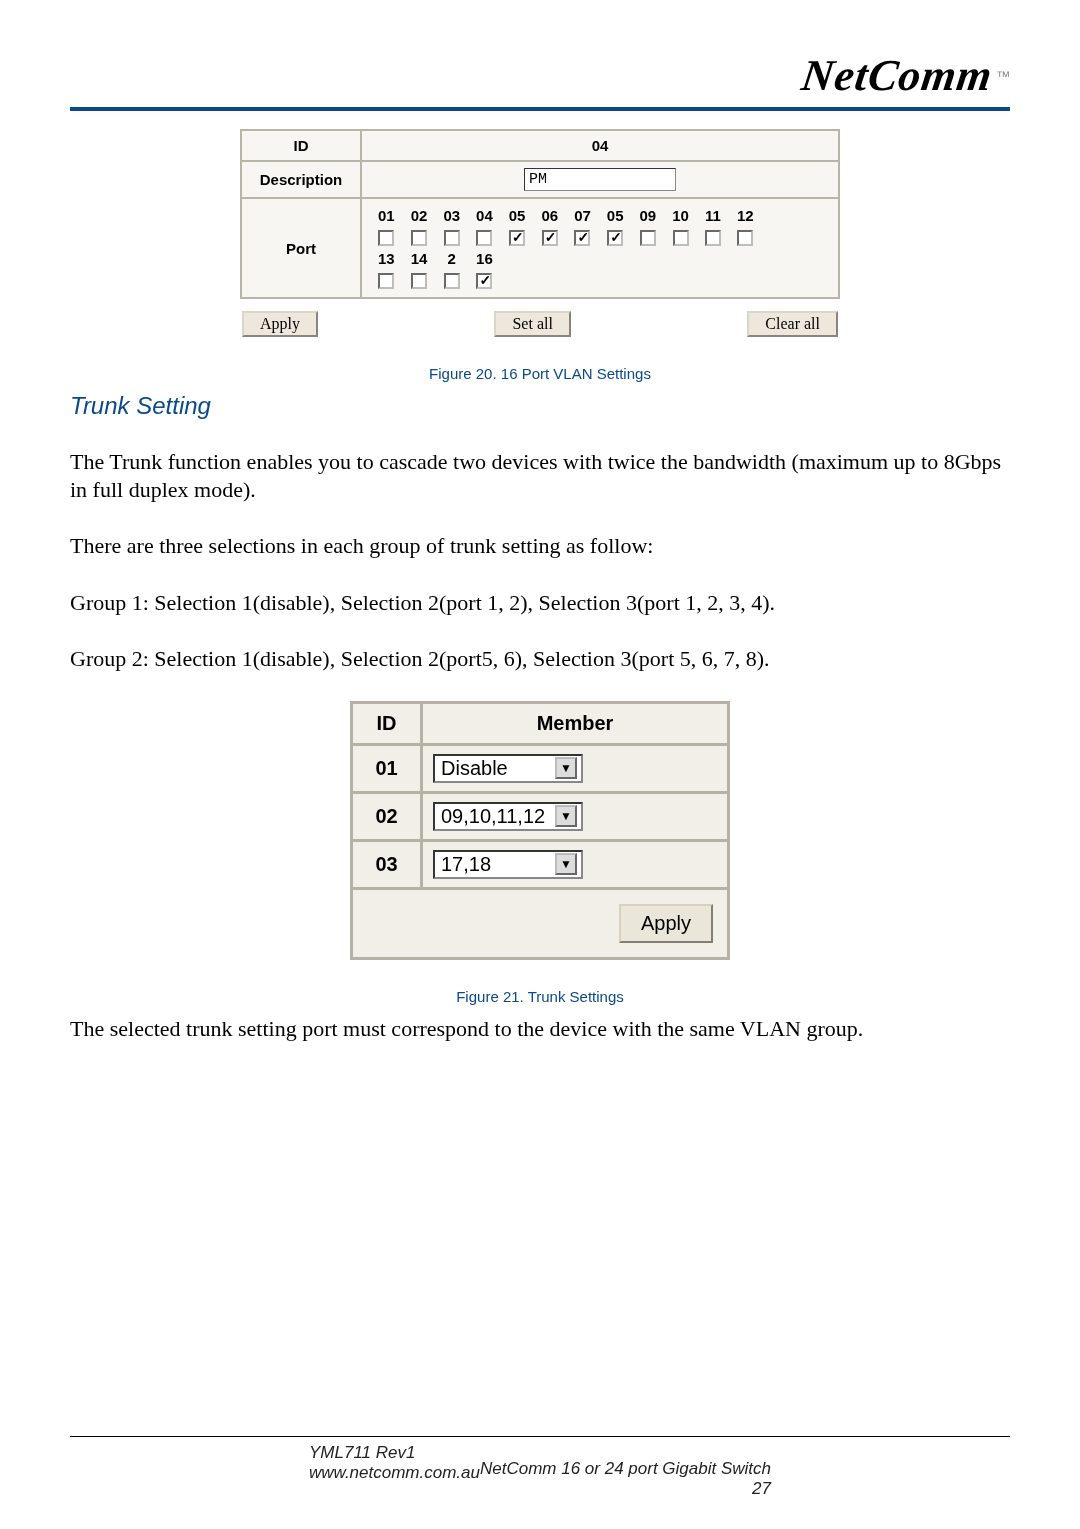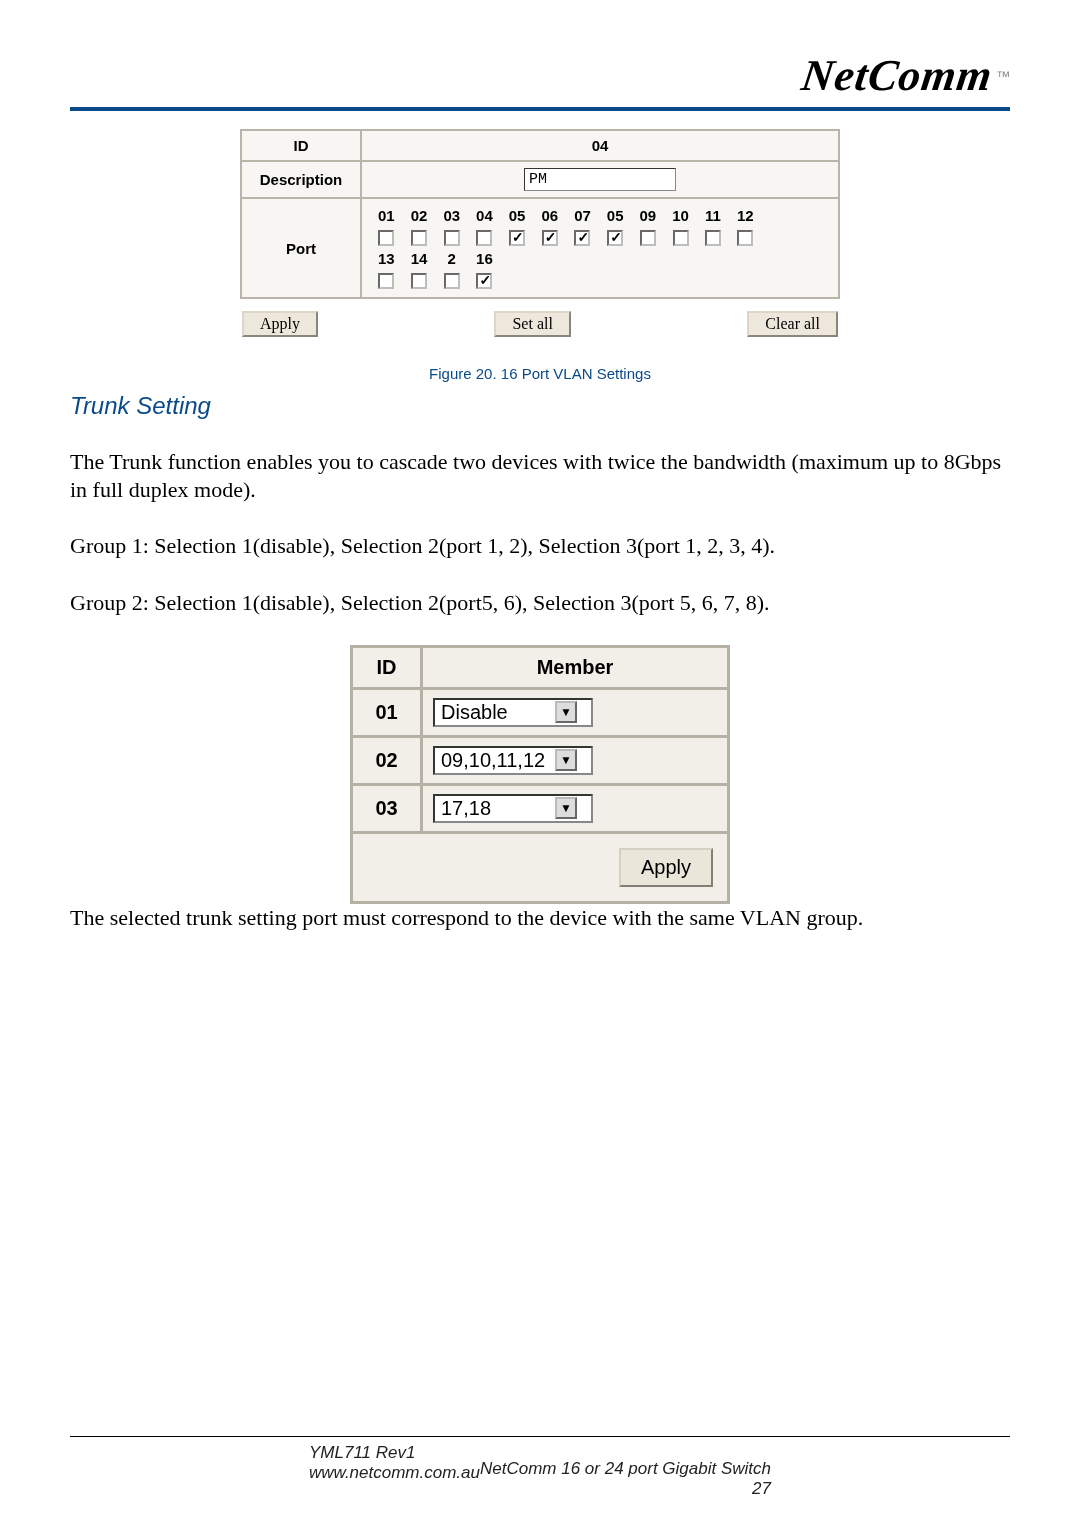--- a/index.html
+++ b/index.html
@@ -116,21 +116,21 @@
   }
   .trunk-table th, .trunk-table td {
     border: 3px solid #b5b1a5; padding: 8px 10px;
   }
   .trunk-table th { font-weight: 700; text-align: center; }
   .trunk-table td.idcol { font-weight: 700; text-align: center; width: 70px; }
   .combo {
     display: inline-flex; align-items: center;
     border: 2px inset #888; background: #fff;
     font-size: 20px; font-family: Arial, sans-serif;
-    padding: 1px 14px 1px 6px;
+    padding: 1px 4px 1px 6px;
   }
   .combo .arrow {
     width: 22px; height: 22px; margin-left: 4px;
     border: 2px outset #bbb; background: #ddd;
     display: inline-flex; align-items: center;
     justify-content: center; font-size: 12px;
   }
   .trunk-apply-row td {
     border: 3px solid #b5b1a5; text-align: right;
     padding: 14px 14px;
@@ -252,20 +252,21 @@
       <button class="old-btn">Set all</button>
       <button class="old-btn">Clear all</button>
     </div>
   </div>
 
   <div class="caption">Figure 20. 16 Port VLAN Settings</div>
 
   <div class="section-title">Trunk Setting</div>
 
   <p class="body">The Trunk function enables you to cascade two devices with twice the bandwidth (maximum up to 8Gbps in full duplex mode).</p>
+  <p class="body">There are three selections in each group of trunk setting as follow:</p>
   <p class="body">Group 1: Selection 1(disable), Selection 2(port 1, 2), Selection 3(port 1, 2, 3, 4).</p>
   <p class="body">Group 2: Selection 1(disable), Selection 2(port5, 6), Selection 3(port 5, 6, 7, 8).</p>
 
   <div class="trunk-wrap">
     <table class="trunk-table">
       <tbody>
           <tr>
         <th>ID</th>
         <th>Member</th>
       </tr>
@@ -298,20 +299,21 @@
       </tr>
       <tr class="trunk-apply-row">
         <td colspan="2">
           <button class="apply-big">Apply</button>
         </td>
       </tr>
     </tbody>
       </table>
   </div>
 
+  <div class="caption">Figure 21. Trunk Settings</div>
 
   <p class="body">The selected trunk setting port must correspond to the device with the same VLAN group.</p>
 
   <div class="page-footer">
     <div>
       <div>YML711 Rev1</div>
       <div>www.netcomm.com.au</div>
     </div>
     <div class="right">
       <div>NetComm 16 or 24 port Gigabit Switch</div>

